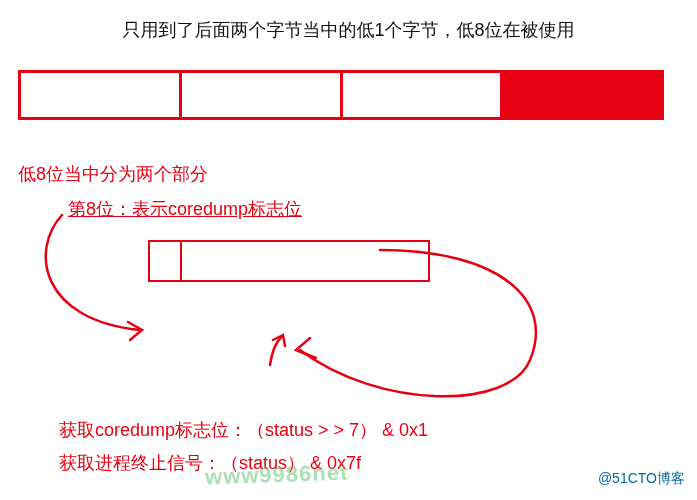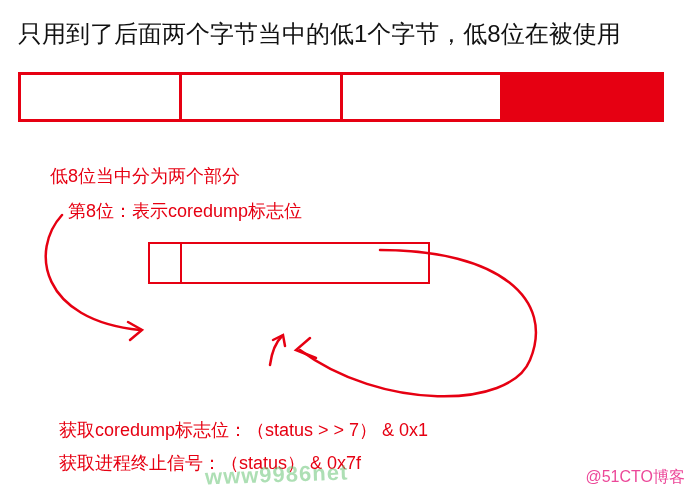--- a/index.html
+++ b/index.html
@@ -11,22 +11,23 @@
     font-size: 18px;
     background: #fff;
     position: relative;
     overflow: hidden;
   }
   .content {
     padding: 18px 18px 0 18px;
   }
   .title {
     color: #111;
-    font-size: 24px;
-    margin-bottom: 22px;
+    font-size: 18px;
+    margin-bottom: 28px;
+    text-align: center;
   }
   .bytes-row {
     display: flex;
     border: 3px solid #e60012;
     height: 44px;
     width: 640px;
   }
   .byte-cell {
     flex: 1;
     border-right: 3px solid #e60012;
@@ -40,25 +41,25 @@
   }
   .red-text {
     color: #e60012;
   }
   .section2 {
     margin-top: 42px;
   }
   .subheading {
     font-size: 18px;
     margin-bottom: 8px;
-    margin-left: 32px;
   }
   .lines {
     margin-left: 50px;
     line-height: 30px;
+    text-decoration: underline;
   }
   .bits-box-wrap {
     margin-top: 16px;
     margin-left: 130px;
   }
   .bits-box {
     display: flex;
     border: 2px solid #e60012;
     width: 278px;
     height: 38px;
@@ -79,22 +80,22 @@
   .formula-block {
     position: absolute;
     left: 59px;
     bottom: 20px;
     line-height: 33px;
   }
   .watermark {
     position: absolute;
     right: 12px;
     bottom: 12px;
-    color: #ec4899;
-    font-size: 16px;
+    color: #0369a1;
+    font-size: 14px;
   }
   .watermark2 {
     position: absolute;
     left: 205px;
     bottom: 12px;
     color: rgba(106, 197, 119, 0.55);
     font-size: 22px;
     font-weight: bold;
     letter-spacing: 1px;
     transform: rotate(-2deg);

